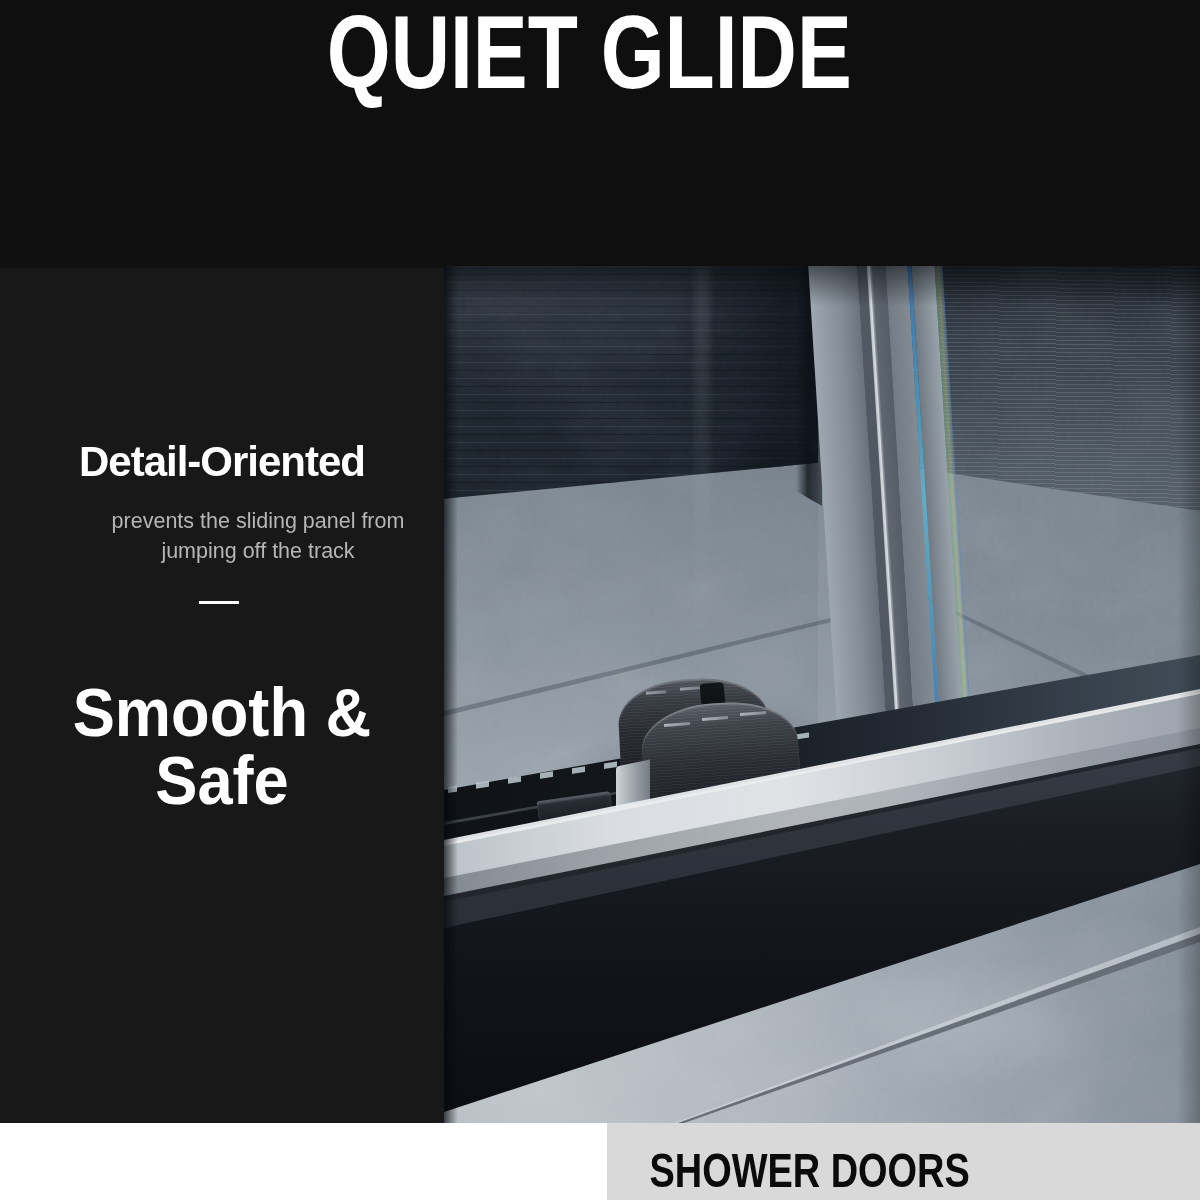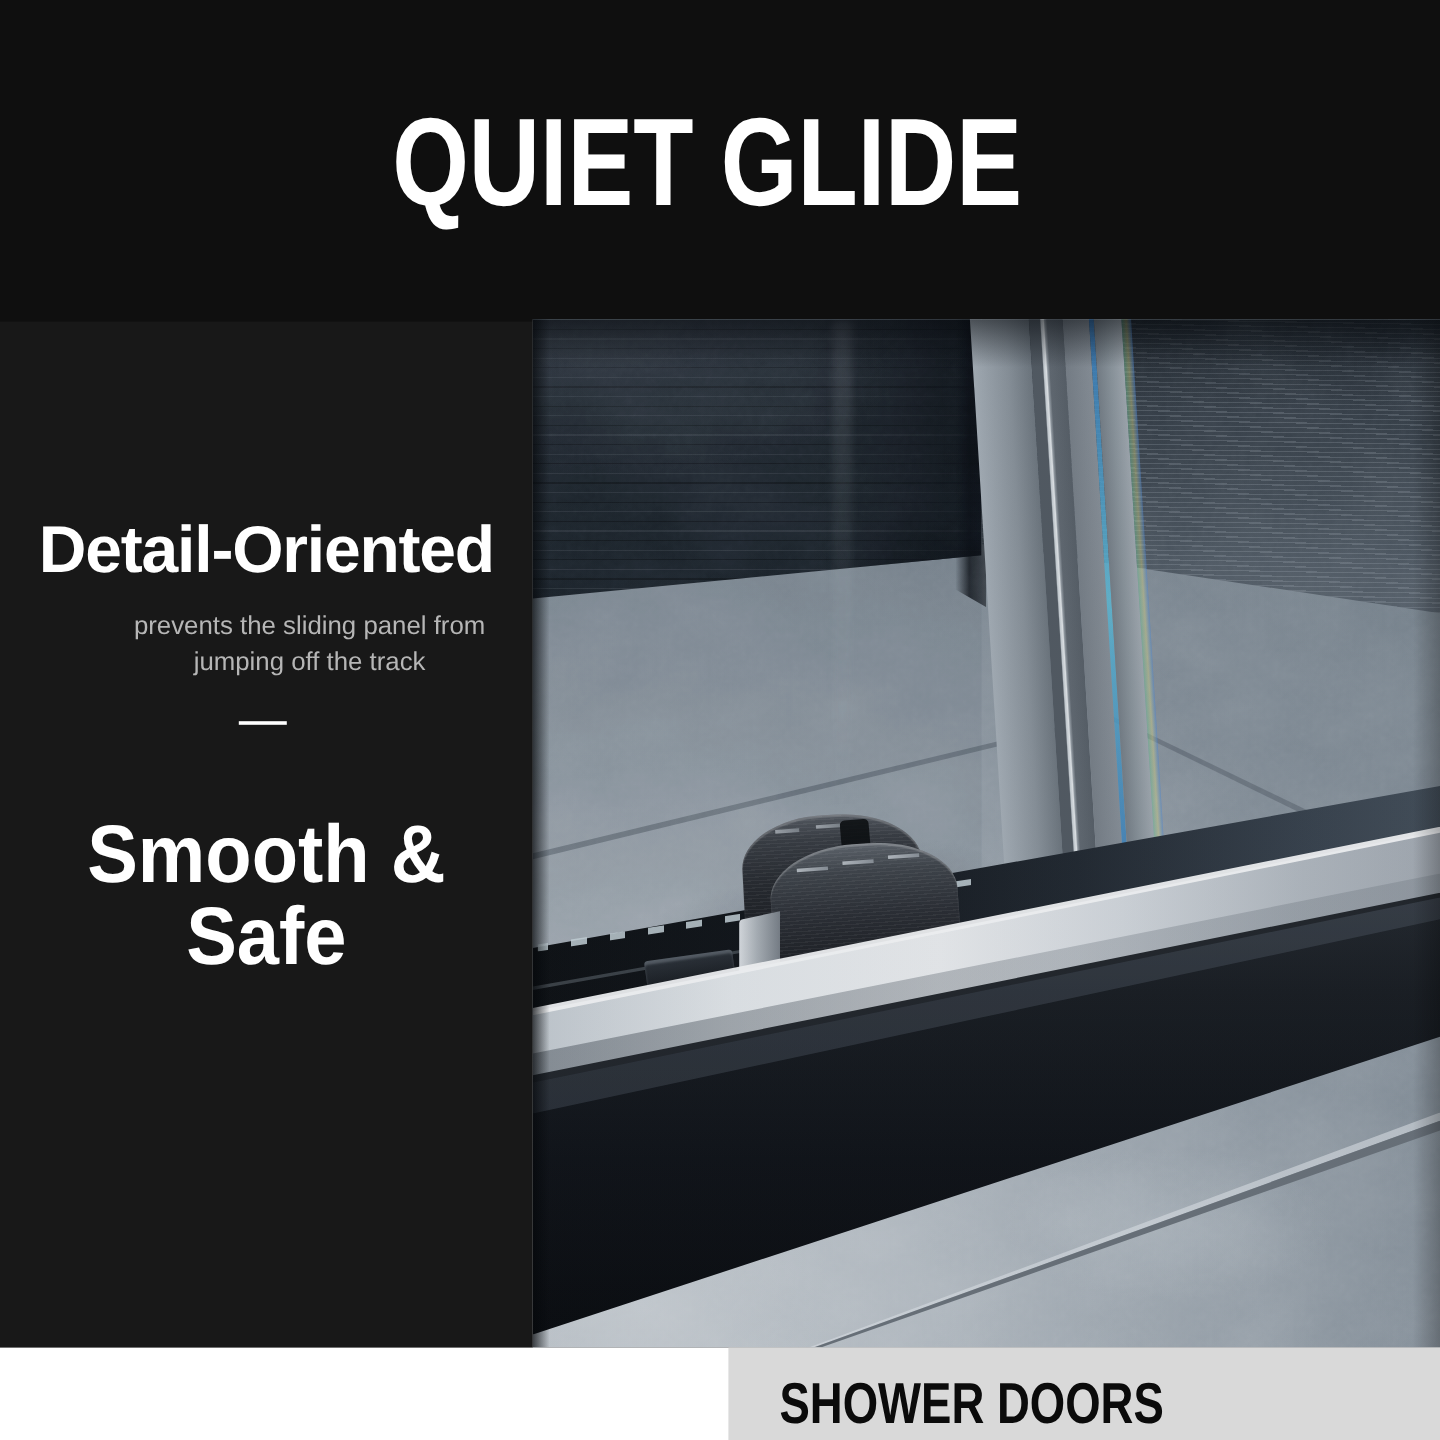--- a/index.html
+++ b/index.html
@@ -3,29 +3,29 @@
 <meta charset="utf-8">
 <style>
   html,body{margin:0;padding:0;background:#000;}
   .canvas{
     position:relative;width:1200px;height:1200px;overflow:hidden;
     background:var(--page-bg,#0f0f0f);
     font-family:"Liberation Sans",sans-serif;
   }
   
   .hero{position:absolute;left:0;top:0;width:1200px;height:266px;}
-  .hero h1{margin:0;padding-top:84px;text-align:center;font-size:104px;line-height:1;
+  .hero h1{margin:0;text-align:center;font-size:104px;line-height:1;
     font-weight:700;color:var(--title-text,#fff);letter-spacing:0;}
   .squeeze{display:inline-block;transform:translateX(-11px) scaleX(.79);transform-origin:50% 50%;}
   
   .left-panel{position:absolute;left:0;top:268px;width:444px;height:855px;
     background:var(--panel-bg,#181818);}
   .left-panel .heading{position:absolute;left:0;width:100%;margin:0;text-align:center;
     color:var(--heading-text,#fff);font-weight:700;line-height:1;}
-  .h-detail{top:163px;font-size:55px;letter-spacing:-1px;}
+  .h-detail{top:173px;font-size:42px;letter-spacing:-1px;}
   .h-smooth{top:410px;font-size:68px;}
   .squeeze-92{display:inline-block;transform:scaleX(.93);transform-origin:50% 50%;}
   .left-panel .body{position:absolute;left:0;width:100%;margin:0;text-align:center;
     color:var(--body-text,#b6b6b6);font-size:21.5px;line-height:30px;padding-left:36px;}
   .b1{top:238px;} .b2{top:478px;}
   .body span{display:block;}
   .divider{position:absolute;left:199px;top:333px;width:40px;height:3px;
     background:var(--divider,#fff);}
   
   .footer{position:absolute;left:0;top:1123px;width:1200px;height:77px;

